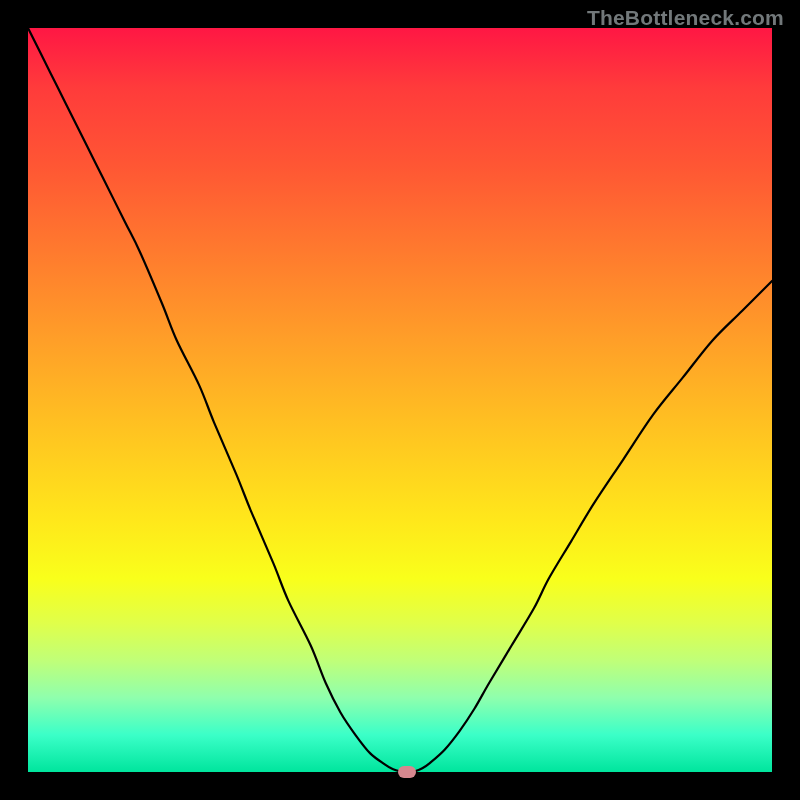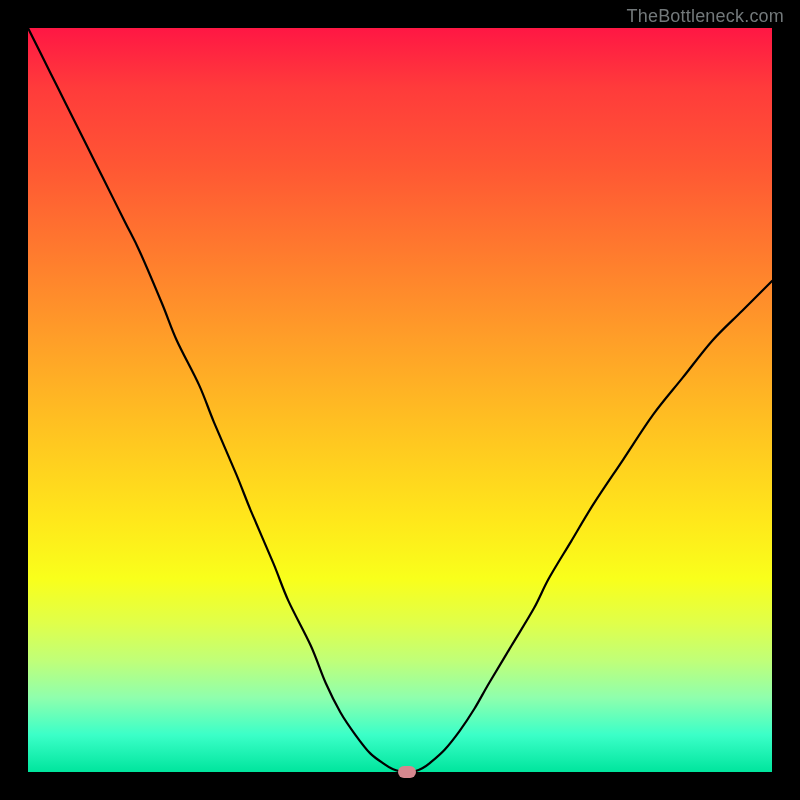--- a/index.html
+++ b/index.html
@@ -46,22 +46,22 @@
     height: 12px;
     border-radius: 6px;
     background: #d6888f;
     transform: translate(-50%, -50%);
   }
   .watermark {
     position: absolute;
     top: 6px;
     right: 16px;
     font-family: Arial, Helvetica, sans-serif;
-    font-size: 18px;
-    font-weight: 400;
+    font-size: 21px;
+    font-weight: 700;
     color: #72787a;
     letter-spacing: 0.2px;
   }
 </style>
 </head>
 <body>
 <div class="frame">
 
   <div class="plot">
 

